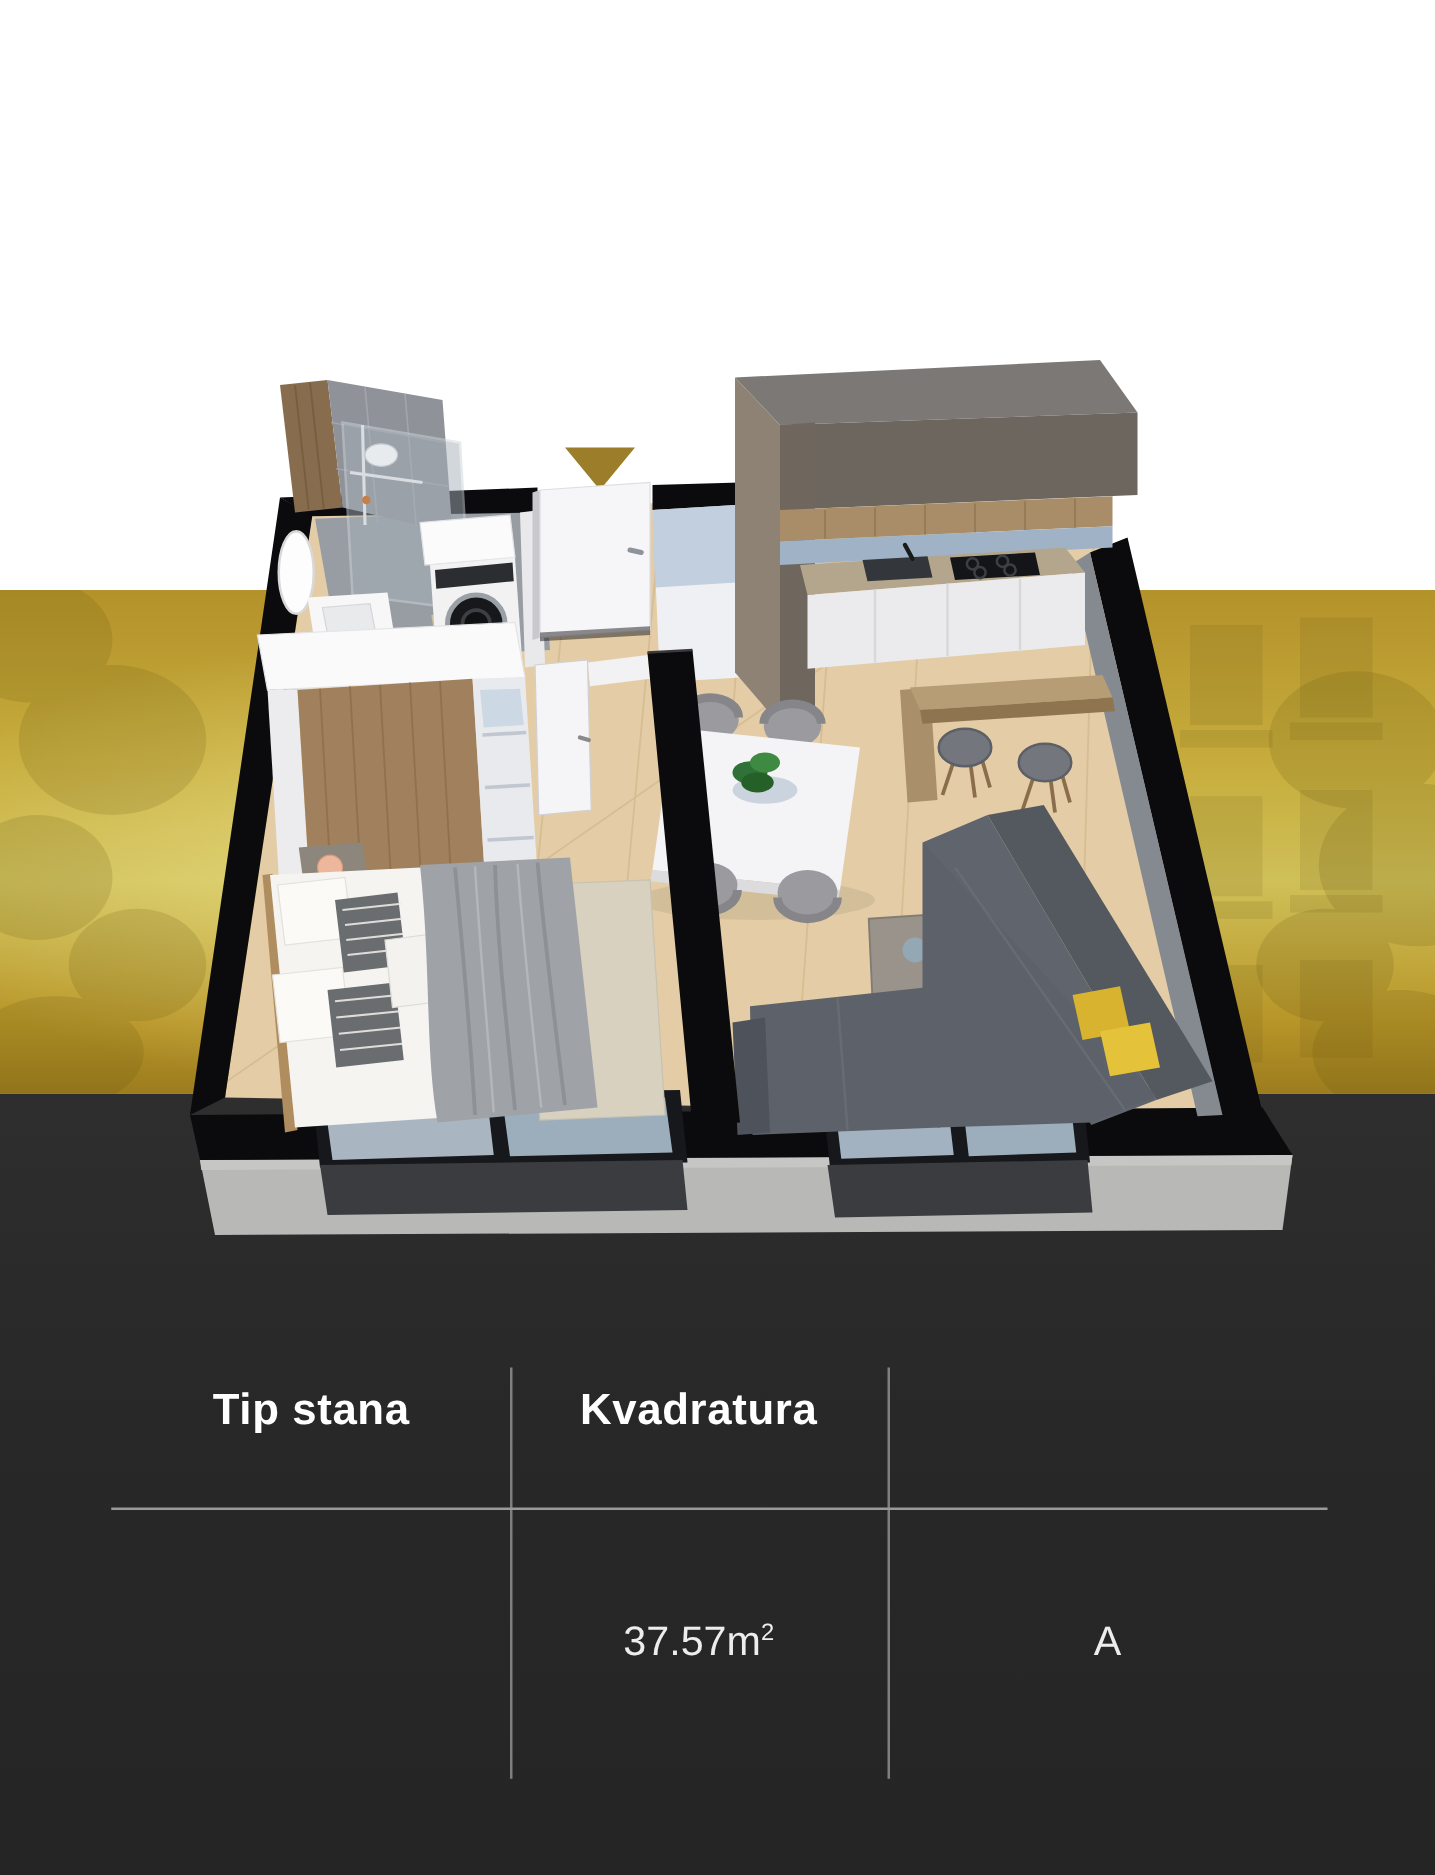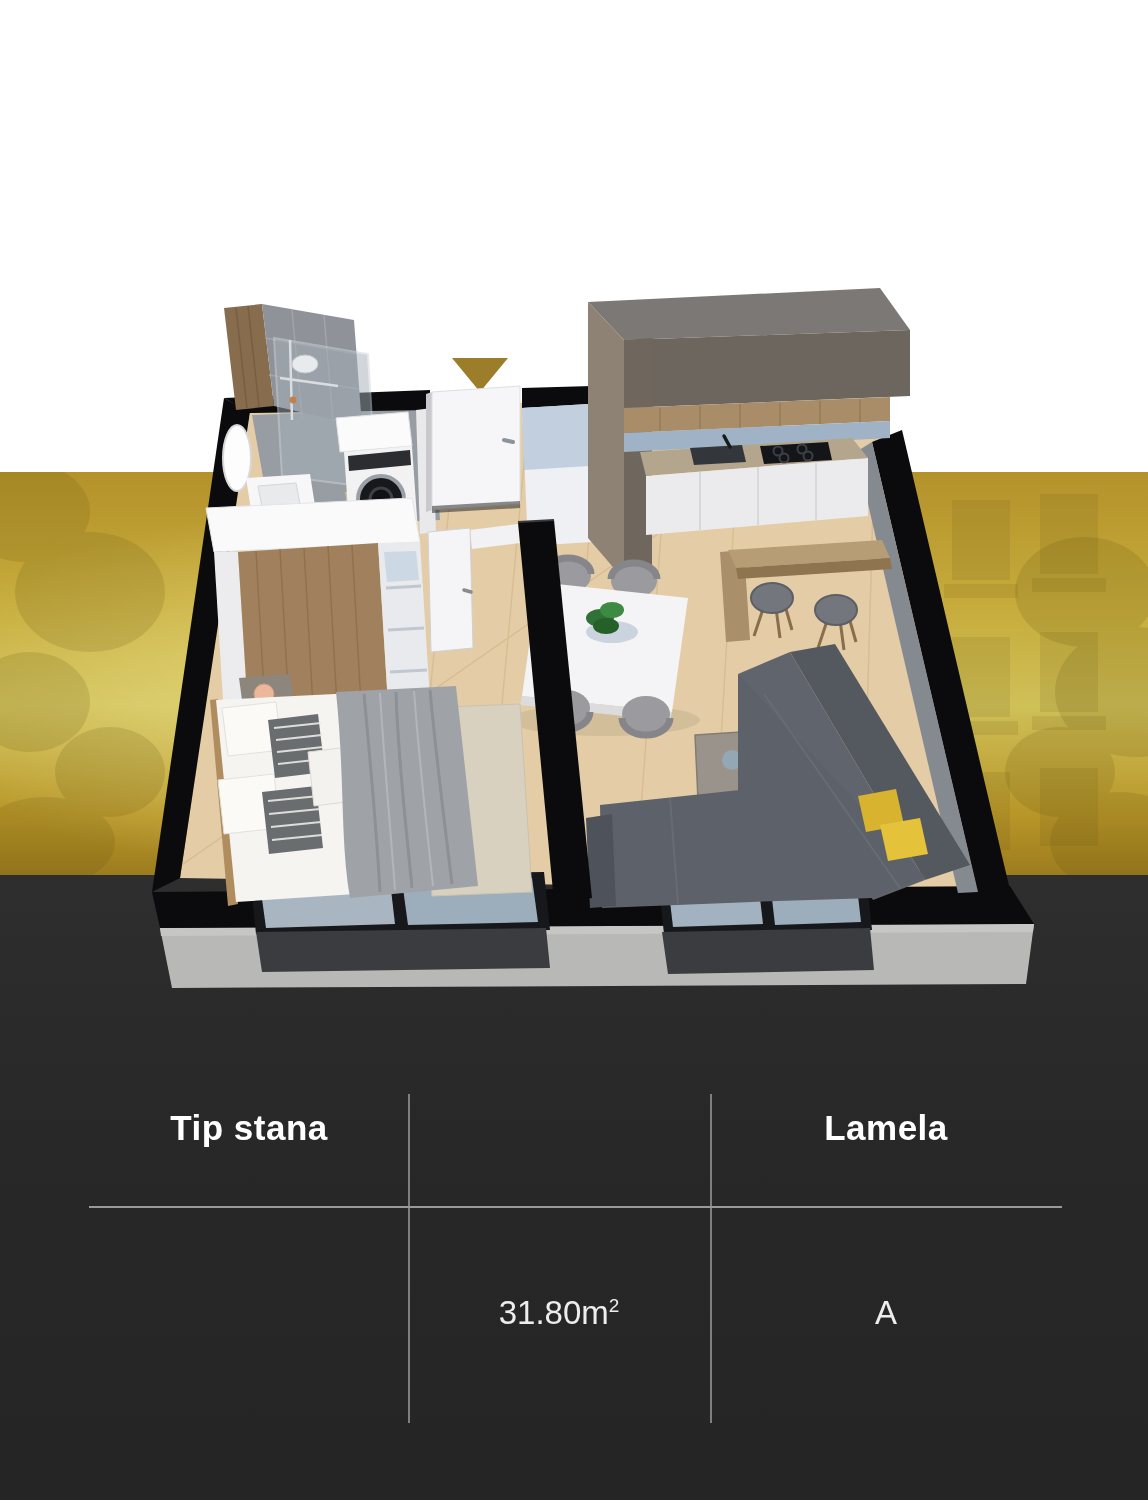--- a/index.html
+++ b/index.html
@@ -348,25 +348,25 @@
   </svg>
 
   <div class="spec-table">
     <div class="vdiv d1"></div>
     <div class="vdiv d2"></div>
     <div class="hdiv"></div>
 
     <div class="cell header c1">
       <span>Tip stana</span>
     </div>
-    <div class="cell header c3">
-      <span>Lamela</span>
+    <div class="cell header c2">
+      <span>Kvadratura</span>
     </div>
 
     <div class="cell value c2">
-      <span>31.80m</span><sup>2</sup>
+      <span>37.57m</span><sup>2</sup>
     </div>
     <div class="cell value c3">
       <span>A</span>
     </div>
   </div>
 
 </div>
 
 </body></html>

